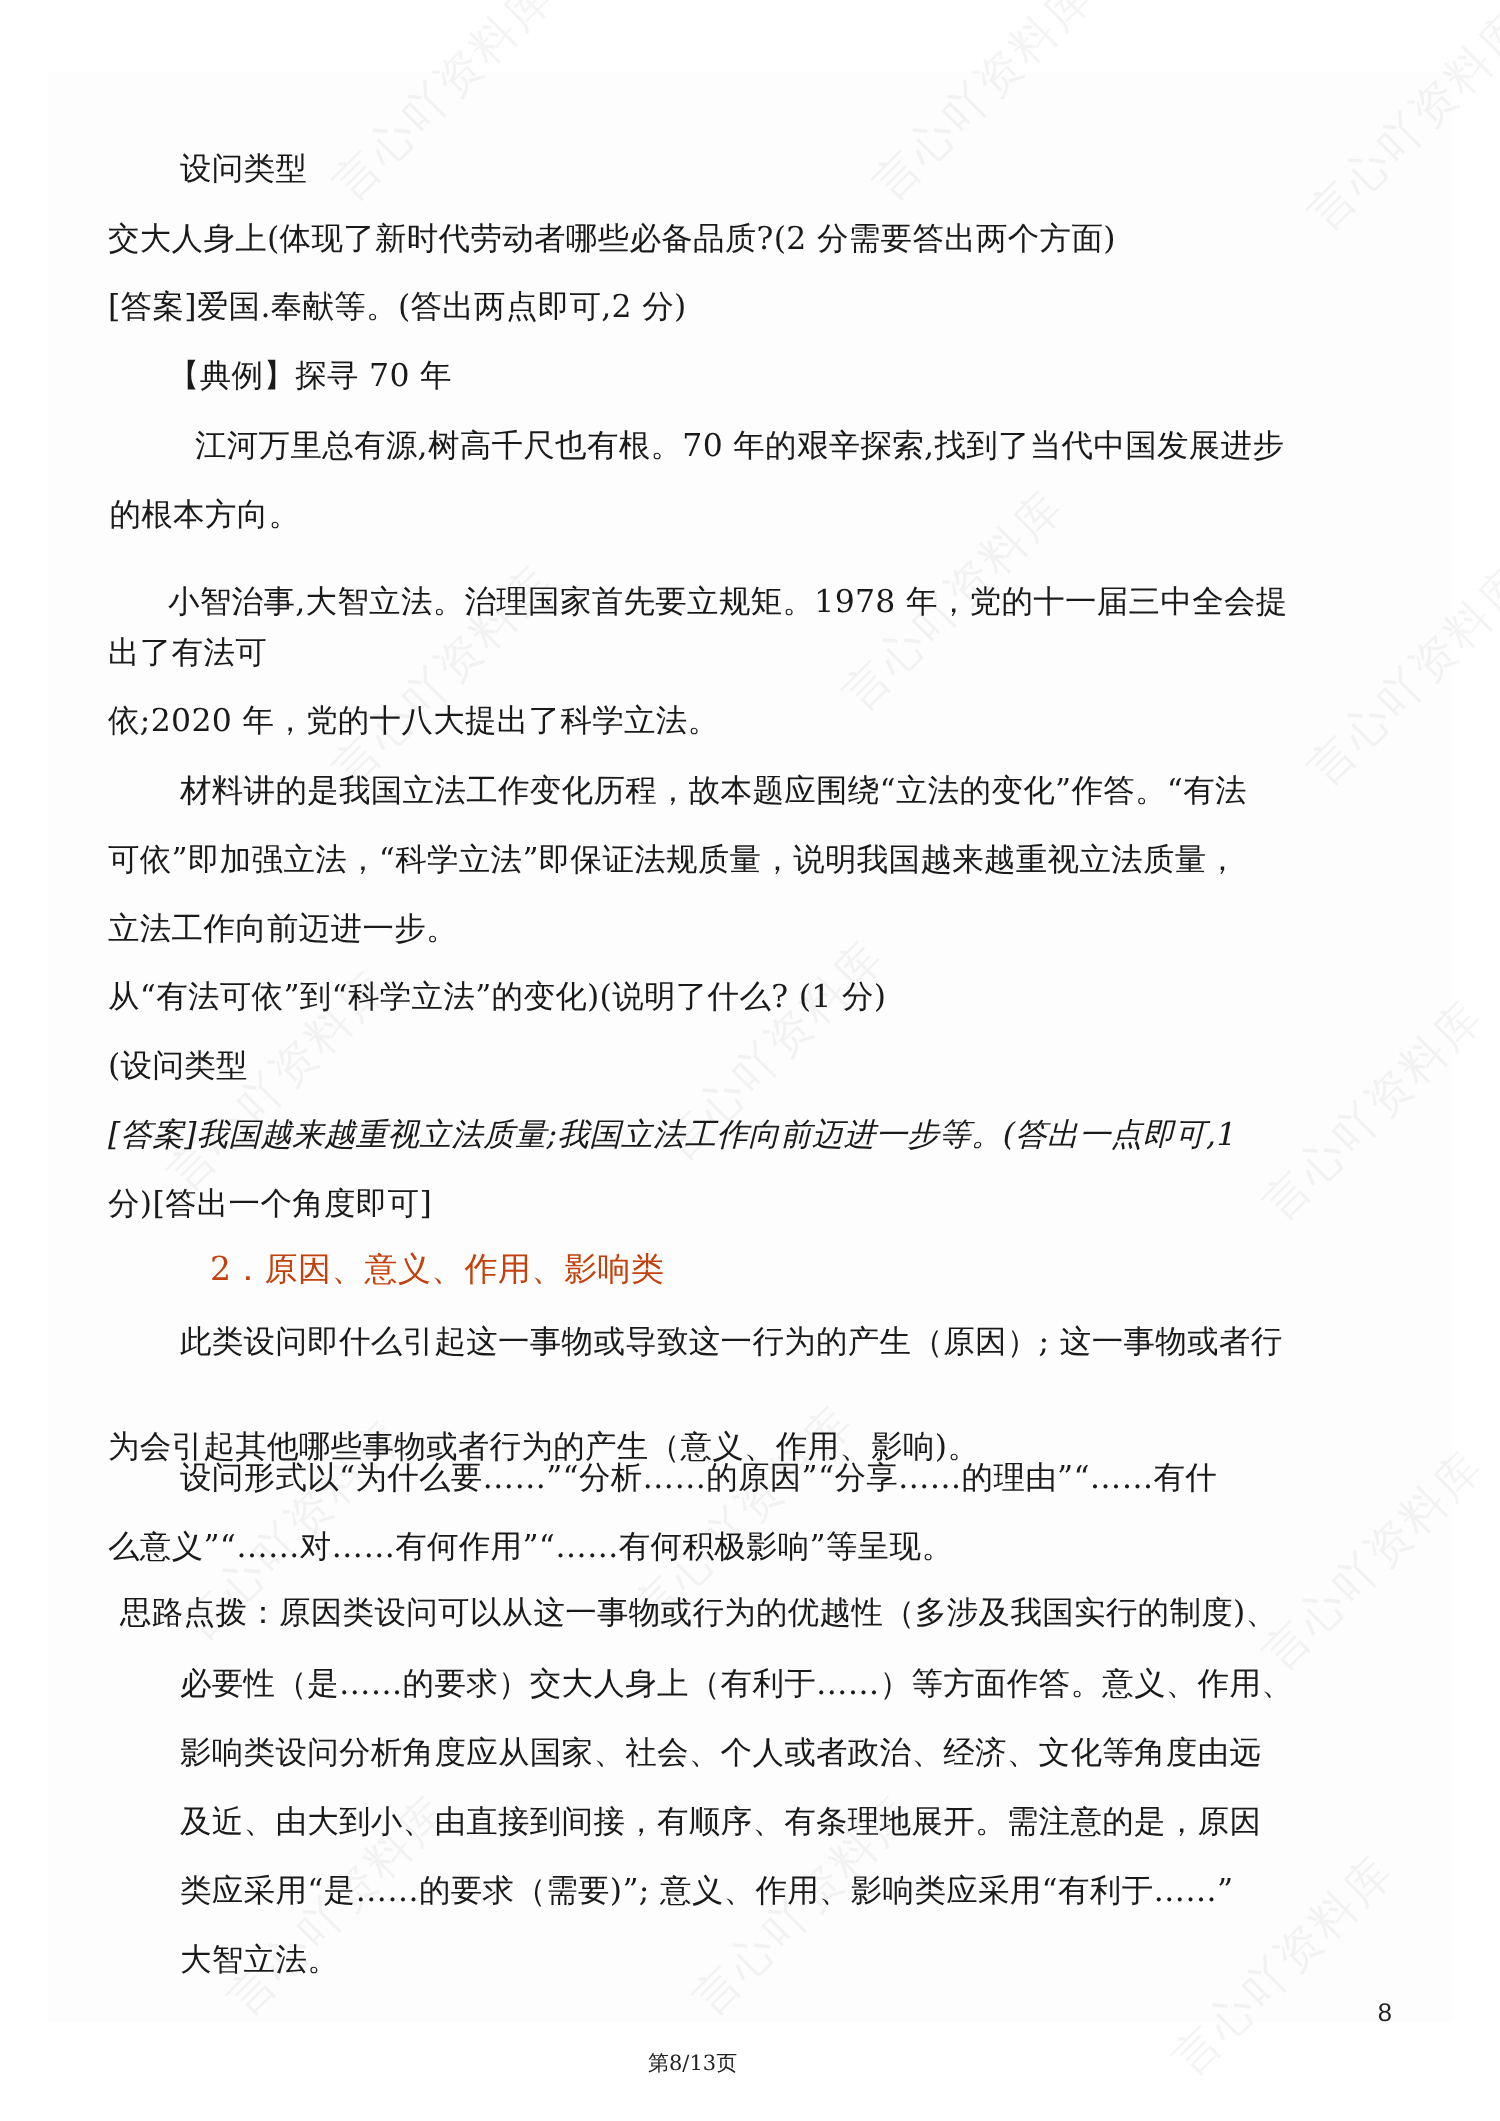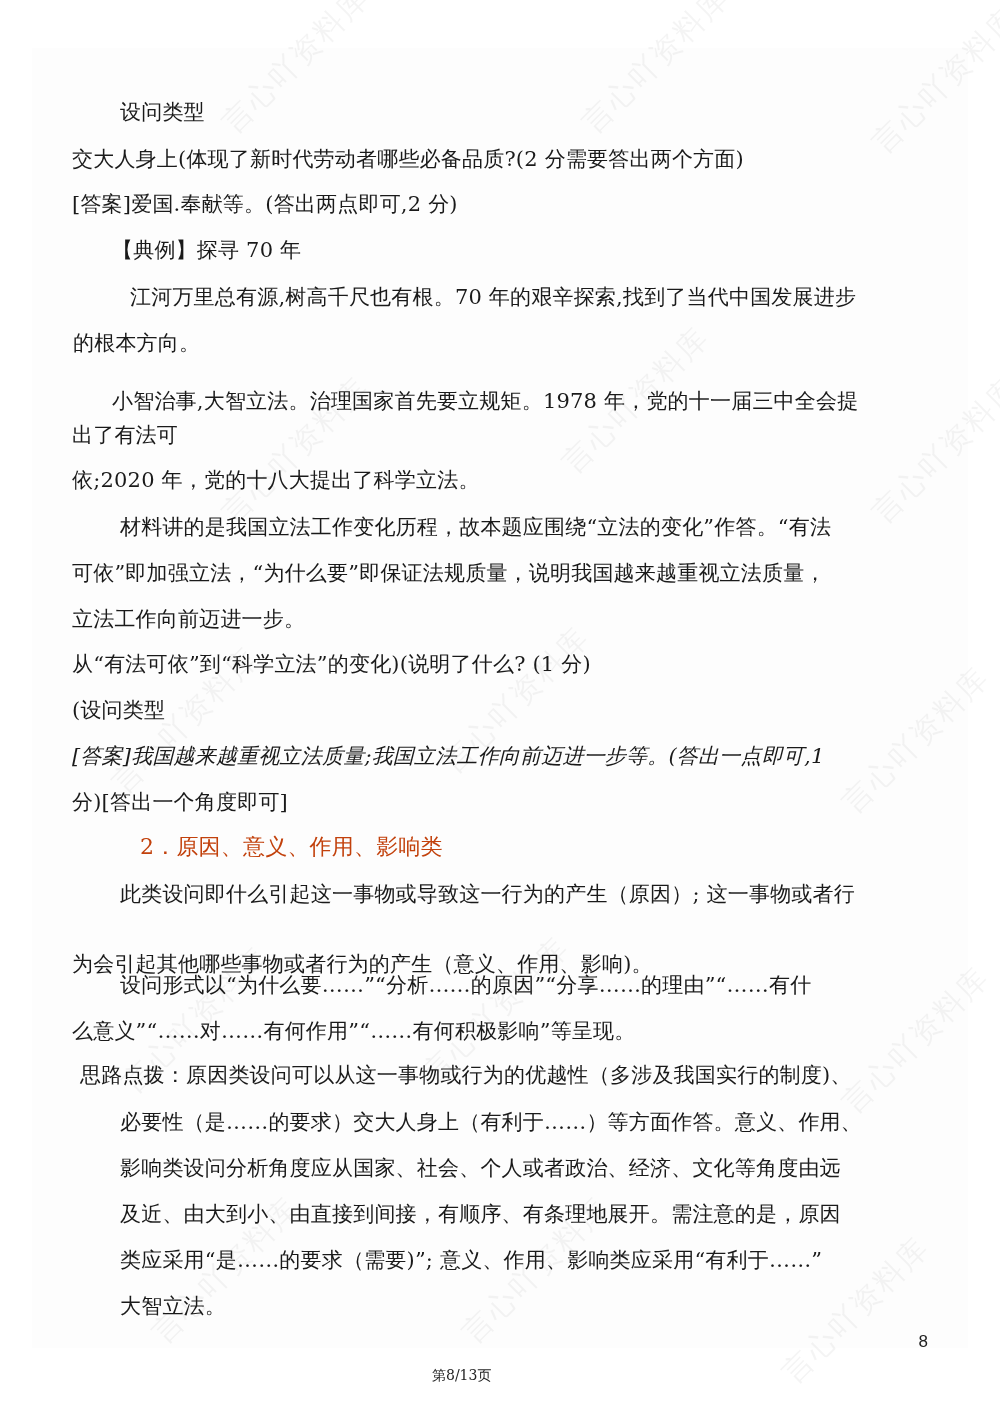--- a/index.html
+++ b/index.html
@@ -93,21 +93,21 @@
     <div class="line" style="left: 120px; top: 98px;">设问类型</div>
     <div class="line" style="left: 72px; top: 145px;">交大人身上(体现了新时代劳动者哪些必备品质?(2 分需要答出两个方面)</div>
     <div class="line" style="left: 72px; top: 190px;">[答案]爱国.奉献等。(答出两点即可,2 分)</div>
     <div class="line" style="left: 112px; top: 236px;">【典例】探寻 70 年</div>
     <div class="line" style="left: 130px; top: 283px;">江河万里总有源,树高千尺也有根。70 年的艰辛探索,找到了当代中国发展进步</div>
     <div class="line" style="left: 73px; top: 329px;">的根本方向。</div>
     <div class="line" style="left: 112px; top: 375px; margin-top: 12px;">小智治事,大智立法。治理国家首先要立规矩。1978 年，党的十一届三中全会提</div>
     <div class="line" style="left: 72px; top: 421px;">出了有法可</div>
     <div class="line" style="left: 72px; top: 466px;">依;2020 年，党的十八大提出了科学立法。</div>
     <div class="line" style="left: 120px; top: 513px;">材料讲的是我国立法工作变化历程，故本题应围绕“立法的变化”作答。“有法</div>
-    <div class="line" style="left: 72px; top: 559px;">可依”即加强立法，“为什么要”即保证法规质量，说明我国越来越重视立法质量，</div>
+    <div class="line" style="left: 72px; top: 559px;">可依”即加强立法，“科学立法”即保证法规质量，说明我国越来越重视立法质量，</div>
     <div class="line" style="left: 72px; top: 605px;">立法工作向前迈进一步。</div>
     <div class="line" style="left: 72px; top: 650px;">从“有法可依”到“科学立法”的变化)(说明了什么? (1 分)</div>
     <div class="line" style="left: 72px; top: 696px;">(设问类型</div>
     <div class="line" style="left: 72px; top: 742px; font-style: italic;">[答案]我国越来越重视立法质量;我国立法工作向前迈进一步等。(答出一点即可,1</div>
     <div class="line" style="left: 72px; top: 788px;">分)[答出一个角度即可]</div>
     <div class="line" style="left: 120px; top: 880px;">此类设问即什么引起这一事物或导致这一行为的产生（原因）; 这一事物或者行</div>
     <div class="line" style="left: 72px; top: 950px;">为会引起其他哪些事物或者行为的产生（意义、作用、影响)。</div>
     <div class="line" style="left: 120px; top: 971px;">设问形式以“为什么要……”“分析……的原因”“分享……的理由”“……有什</div>
     <div class="line" style="left: 72px; top: 1017px;">么意义”“……对……有何作用”“……有何积极影响”等呈现。</div>
     <div class="line" style="left: 80px; top: 1061px;">思路点拨：原因类设问可以从这一事物或行为的优越性（多涉及我国实行的制度)、</div>

